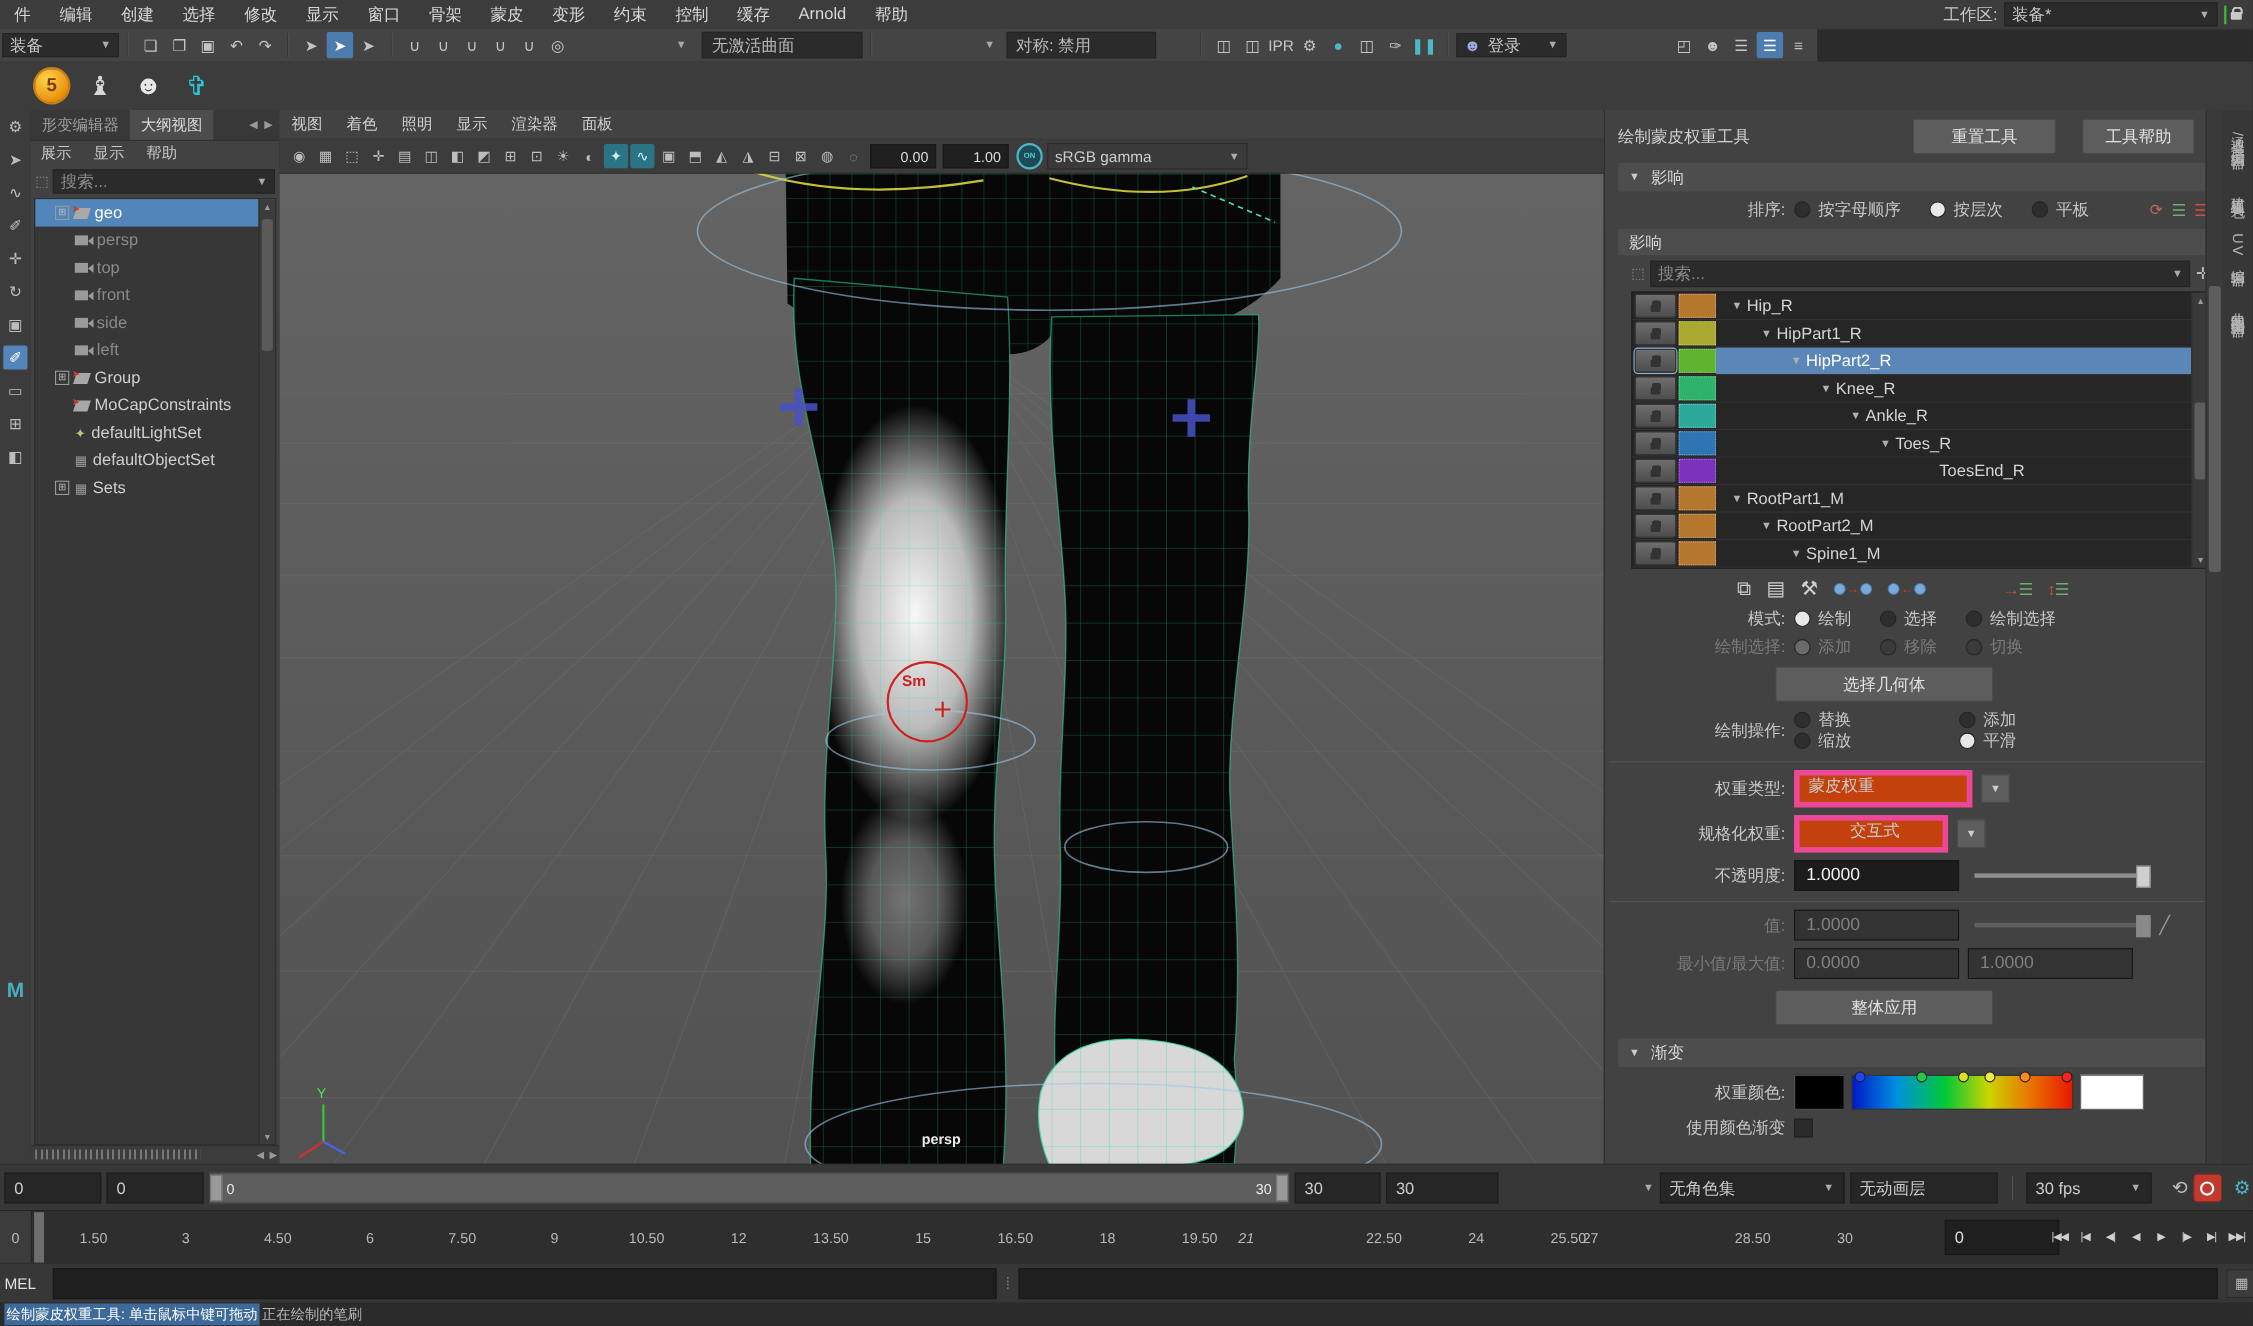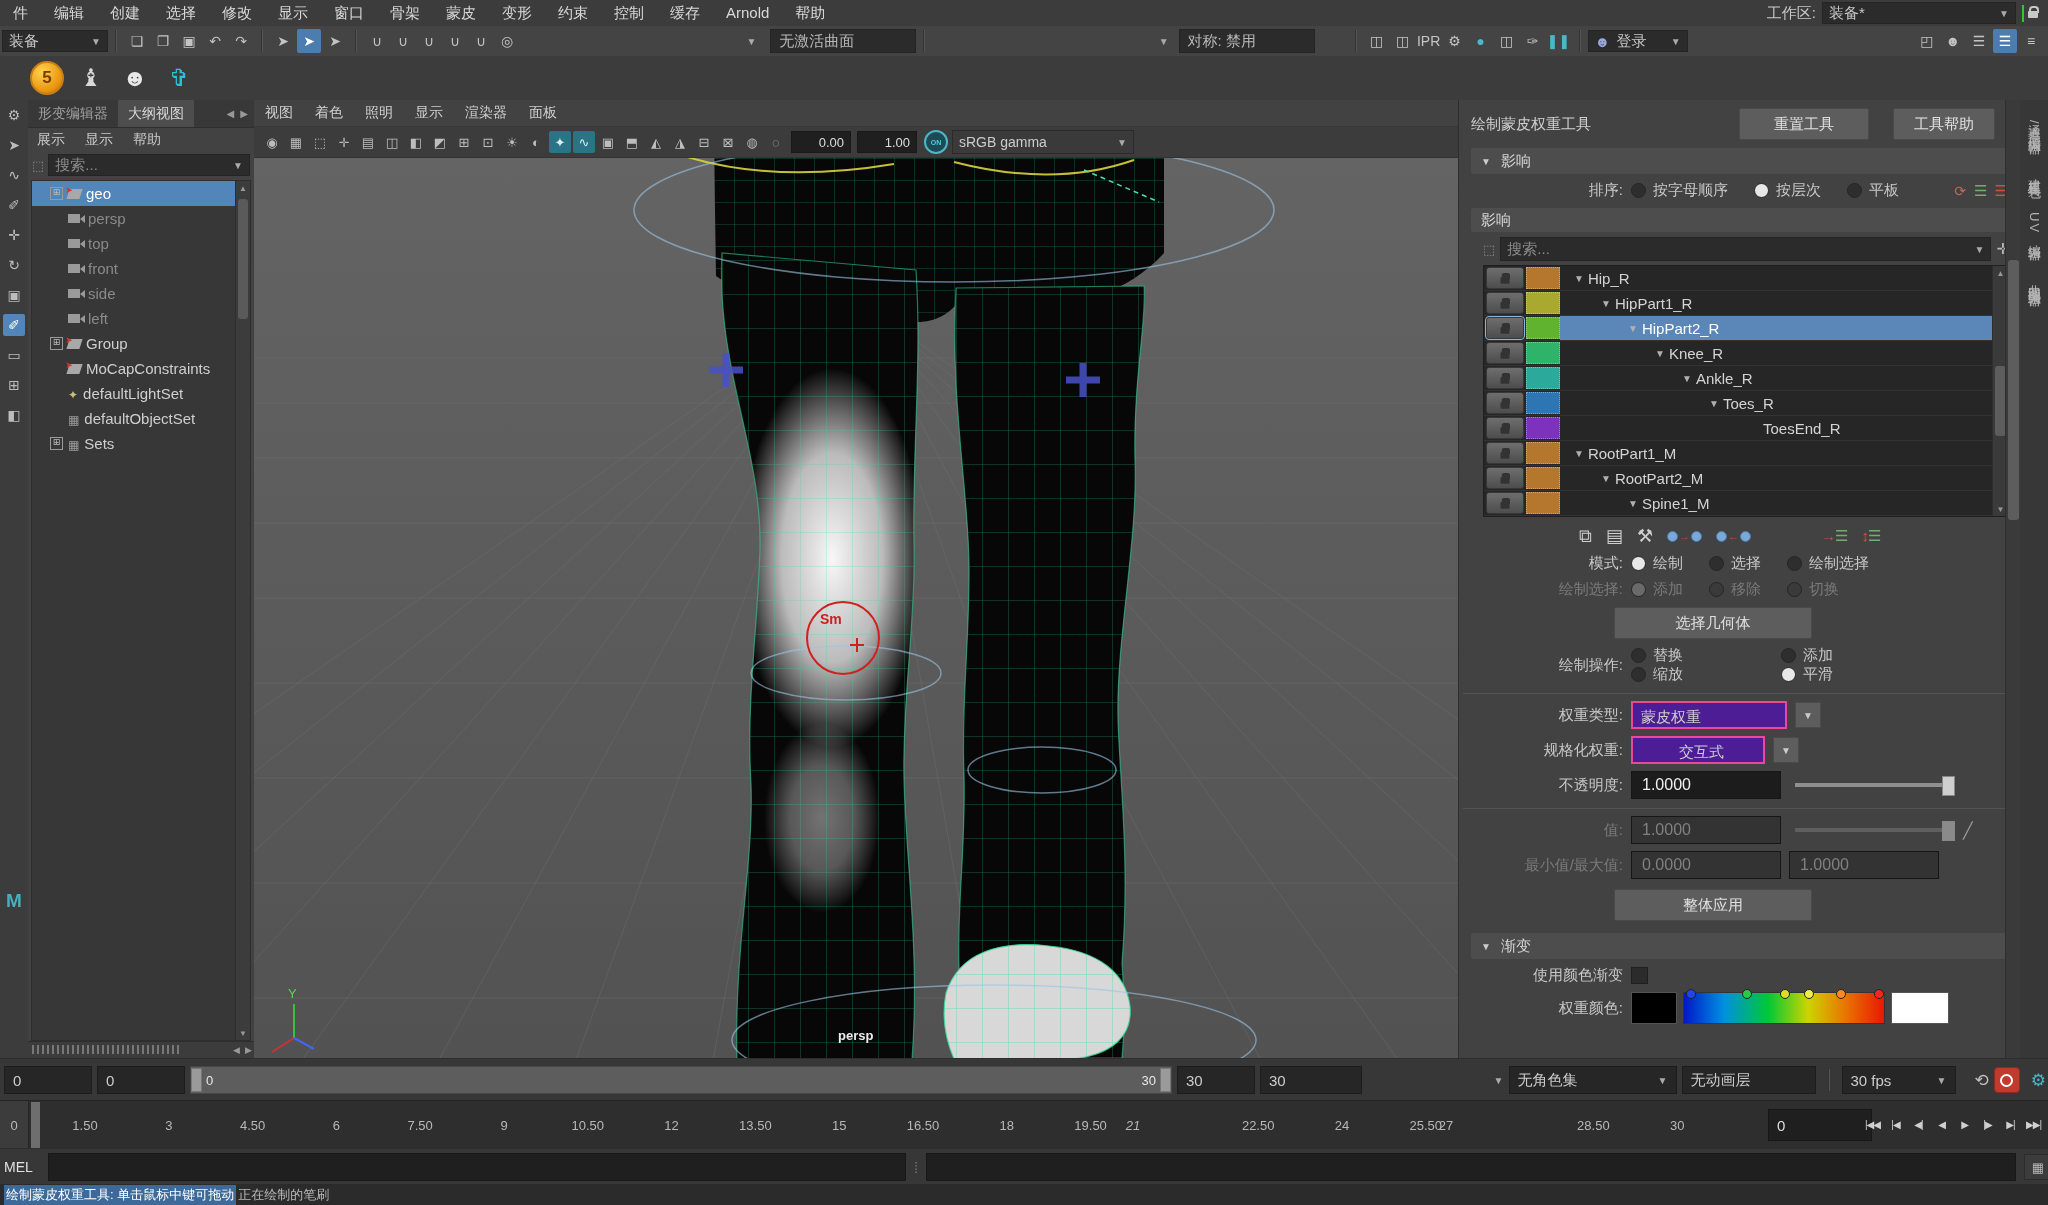--- a/index.html
+++ b/index.html
@@ -10,21 +10,21 @@
   
   #menubar{left:0;top:0;width:2048px;height:26px;background:#3c3c3c;display:flex;align-items:center;border-bottom:1px solid #333;}
   .mitem{padding:0 13px;color:#d8d8d8;font-size:15px;cursor:default;}
   #wsarea{margin-left:auto;display:flex;align-items:center;gap:6px;padding-right:6px;}
   .selbox{background:#2b2b2b;border:1px solid #242424;height:20px;display:flex;align-items:center;padding:0 6px;gap:6px;}
   .caret{color:#aaa;font-size:10px;margin-left:auto;}
   .padlock{width:10px;height:7px;background:#c8c8c8;border-radius:1px;position:relative;margin-top:5px;}
   .padlock:before{content:"";position:absolute;left:1px;top:-5px;width:6px;height:5px;border:2px solid #c8c8c8;border-bottom:none;border-radius:4px 4px 0 0;}
   #wslock{border-left:2px solid #35c435;padding:1px 4px 4px 4px;}
   
-  #toolbar2{left:0;top:26px;width:2048px;height:30px;background:#444;display:flex;align-items:center;border-bottom:1px solid #333;}
+  #toolbar2{left:0;top:26px;width:1652px;height:30px;background:#444;display:flex;align-items:center;border-bottom:1px solid #333;}
   .ticon{width:24px;height:24px;display:flex;align-items:center;justify-content:center;color:#c4c4c4;font-size:14px;border-radius:2px;margin:0 1px;}
   .ticon.active{background:#4d7cae;color:#fff;}
   .ticon.teal{color:#49b8c8;}
   .tsep{width:1px;height:22px;background:#555;margin:0 7px;border-left:1px solid #333;}
   .tfield{background:#2b2b2b;border:1px solid #242424;height:22px;display:flex;align-items:center;padding:0 8px;color:#b8b8b8;}
   
   #shelfrow{left:0;top:56px;width:2048px;height:44px;background:#3c3c3c;display:flex;align-items:center;gap:10px;padding-left:30px;border-bottom:1px solid #323232;}
   .shicon{width:34px;height:34px;display:flex;align-items:center;justify-content:center;font-size:24px;}
   #coin{width:30px;height:30px;border-radius:50%;background:radial-gradient(circle at 35% 30%,#ffd34d,#e8920c 70%,#a35c00);color:#7a3c00;font-weight:bold;font-size:17px;display:flex;align-items:center;justify-content:center;border:2px solid #c87f1a;}
   
@@ -119,21 +119,21 @@
   .brushbtn.on{background:#49708e;}
   .bcir{width:24px;height:24px;border-radius:50%;border:2px solid #8e2424;display:flex;align-items:center;justify-content:center;}
   .bsoft{width:16px;height:16px;border-radius:50%;background:radial-gradient(circle,#bfe4ff 20%,#8ec9f2 60%,transparent 75%);}
   .bsolid{width:16px;height:16px;border-radius:50%;background:#9ecbf5;}
   .bgauss{width:12px;height:12px;border-radius:50%;background:radial-gradient(circle,#9ecbf5 10%,transparent 70%);}
   .bsq{width:13px;height:13px;background:#8ec9f2;}
   .rampico{width:28px;height:28px;border-radius:50%;border:2px solid #7a2020;background:conic-gradient(#2a7a2a 0 25%,#dfd24a 25% 40%,#2a56b8 40% 75%,#3a9a3a 75%);}
   .folder{width:26px;height:17px;background:#c9a23f;border-radius:2px;position:relative;margin-top:4px;}
   .folder:before{content:"";position:absolute;top:-4px;left:1px;width:11px;height:4px;background:#c9a23f;border-radius:2px 2px 0 0;}
   .divline{height:1px;background:#535353;margin:9px 4px 0 4px;}
-  .ddbox{background:#4c1d95;border:2px solid #ec4899;height:24px;display:flex;align-items:flex-end;padding:0 8px;color:#ccc;}
+  .ddbox{background:#c2410c;border:5px solid #ec4899;height:24px;display:flex;align-items:flex-start;padding:0 8px;color:#ccc;}
   .ddbtn{width:24px;height:24px;background:#5d5d5d;border:1px solid #4a4a4a;display:flex;align-items:center;justify-content:center;color:#ccc;font-size:10px;}
   .numbig{background:#1c1c1c;border:1px solid #161616;width:128px;height:26px;display:flex;align-items:center;padding:0 10px;color:#f0f0f0;font-size:16px;}
   .numbig.dis{background:#333;color:#808080;}
   .slider{width:160px;height:4px;background:#8f8f8f;position:relative;margin-left:6px;}
   .slider .sthumb{position:absolute;right:0;top:-7px;width:11px;height:18px;background:#cfcfcf;border:1px solid #888;}
   .slider.dis{background:#5f5f5f;}
   .slider.dis .sthumb{background:#8a8a8a;}
   .eyedrop{color:#9a9a9a;font-size:16px;transform:rotate(0deg);}
   .chk{width:15px;height:15px;background:#2b2b2b;border:1px solid #1f1f1f;}
   #grad-wrap{display:flex;align-items:center;gap:6px;}
@@ -796,37 +796,37 @@
     <div class="numbig dis">
         <span>1.0000</span>
       </div>
   </div>
   <div class="tpbtn" id="btn-flood">整体应用</div>
   <div class="secbar" style="margin-top:12px;">
     <span class="tri">▼</span>
     <span>渐变</span>
   </div>
   <div class="prow">
-    <span class="plabel">使用颜色渐变</span>
-    <div class="chk"></div>
-  </div>
-  <div class="prow">
     <span class="plabel">权重颜色:</span>
     <div id="grad-wrap">
       <div id="grad-black"></div>
       <div id="grad-bar">
           <div class="ghandle" style="background: rgb(34, 68, 238); left: 2px;"></div>
           <div class="ghandle" style="background: rgb(34, 204, 68); left: 58px;"></div>
           <div class="ghandle" style="background: rgb(221, 221, 34); left: 96px;"></div>
           <div class="ghandle" style="background: rgb(238, 238, 68); left: 120px;"></div>
           <div class="ghandle" style="background: rgb(255, 136, 34); left: 152px;"></div>
           <div class="ghandle" style="background: rgb(255, 34, 34); left: 190px;"></div>
         </div>
       <div id="grad-white"></div>
     </div>
+  </div>
+  <div class="prow">
+    <span class="plabel">使用颜色渐变</span>
+    <div class="chk"></div>
   </div>
   <div id="tpscroll" style="position:absolute;">
       <div class="thumb"></div>
     </div>
 </div>
 
 <div class="abs" id="rightstrip">
     <div class="vtab">通道盒/层编辑器</div>
     <div class="vtab">建模工具包</div>
     <div class="vtab">UV编辑器</div>

